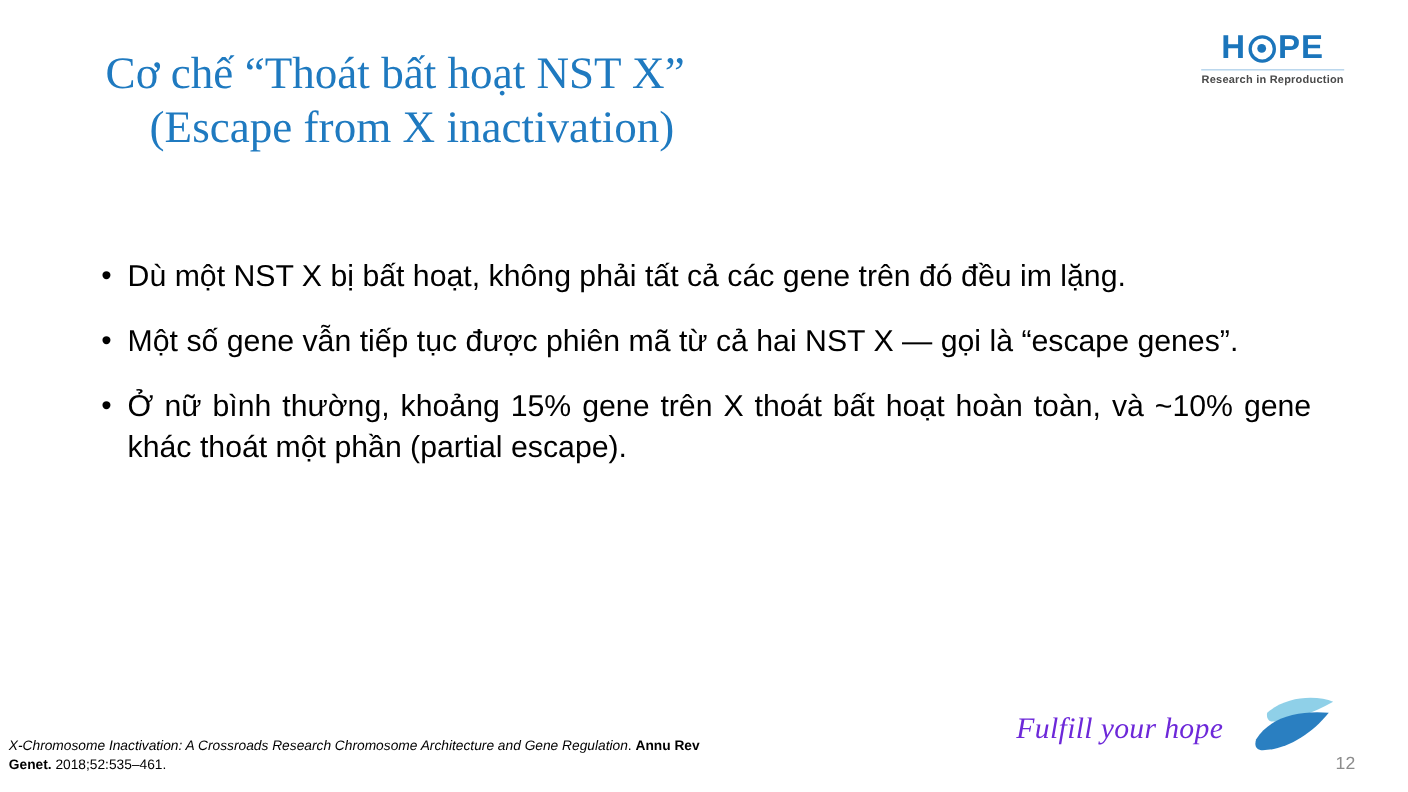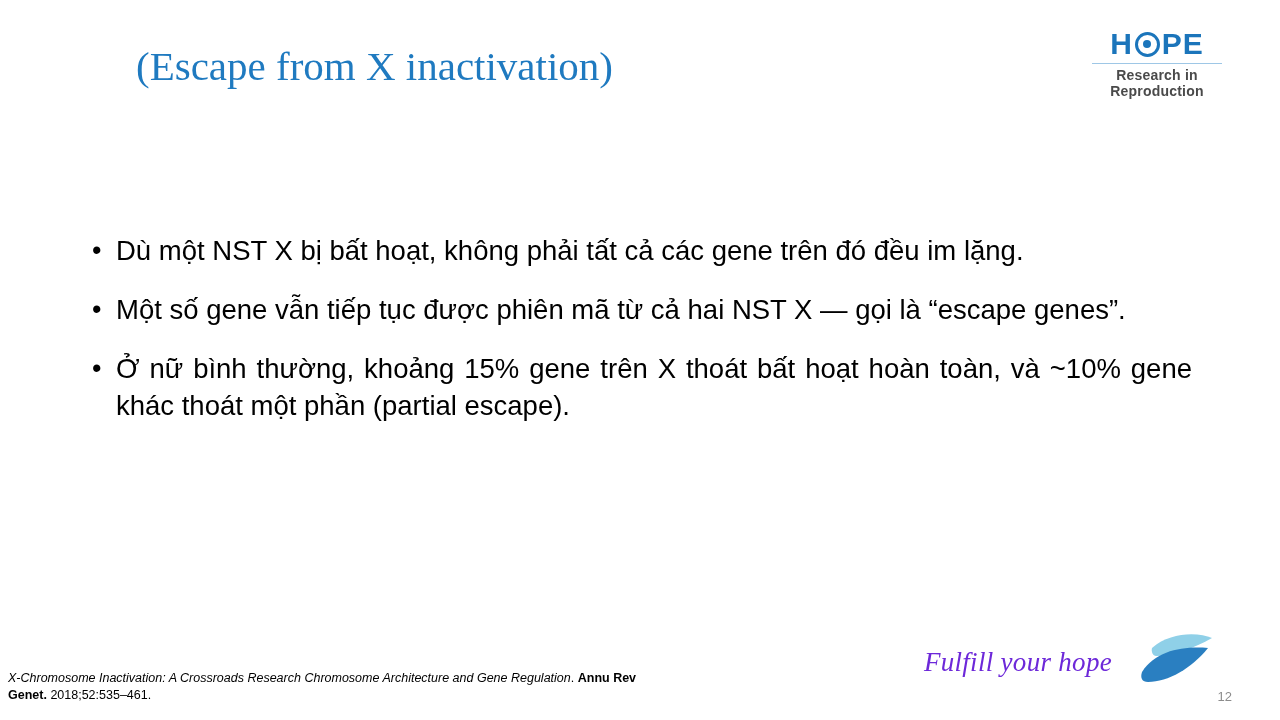--- a/index.html
+++ b/index.html
@@ -54,21 +54,21 @@
     position: absolute;
     top: 50%;
     left: 50%;
     width: 8px;
     height: 8px;
     background: #1b75bb;
     border-radius: 50%;
     transform: translate(-50%, -50%);
   }
   .logo-sub {
-    font-size: 14px;
+    font-size: 10px;
     font-weight: 700;
     color: #4a4a4a;
     letter-spacing: 0.2px;
     margin-top: 3px;
     border-top: 1px solid #9ec7e6;
     padding-top: 3px;
   }
 
   
   .title {
@@ -142,40 +142,41 @@
     right: 66px;
     bottom: 36px;
     width: 92px;
     height: 58px;
   }
 
   .page-num {
     position: absolute;
     right: 48px;
     bottom: 16px;
-    font-size: 13px;
+    font-size: 16px;
     color: #8c8c8c;
     margin-top: 43px;
   }
 </style>
 </head>
 <body>
 
 <div class="slide">
 
   <div class="logo">
     <div class="logo-word">
       <span>H</span>
       <span class="o-mark"></span>
       <span>PE</span>
     </div>
     <div class="logo-sub">Research in Reproduction</div>
   </div>
 
   <div class="title">
+    <span class="line1">Cơ chế “Thoát bất hoạt NST X”</span>
     <span class="line2">(Escape from X inactivation)</span>
   </div>
 
   <div class="body">
 
     <div class="bullet">
       <span class="dot">•</span>
       <span class="btext">Dù một NST X bị bất hoạt, không phải tất cả các gene trên đó đều im lặng.</span>
     </div>
 

